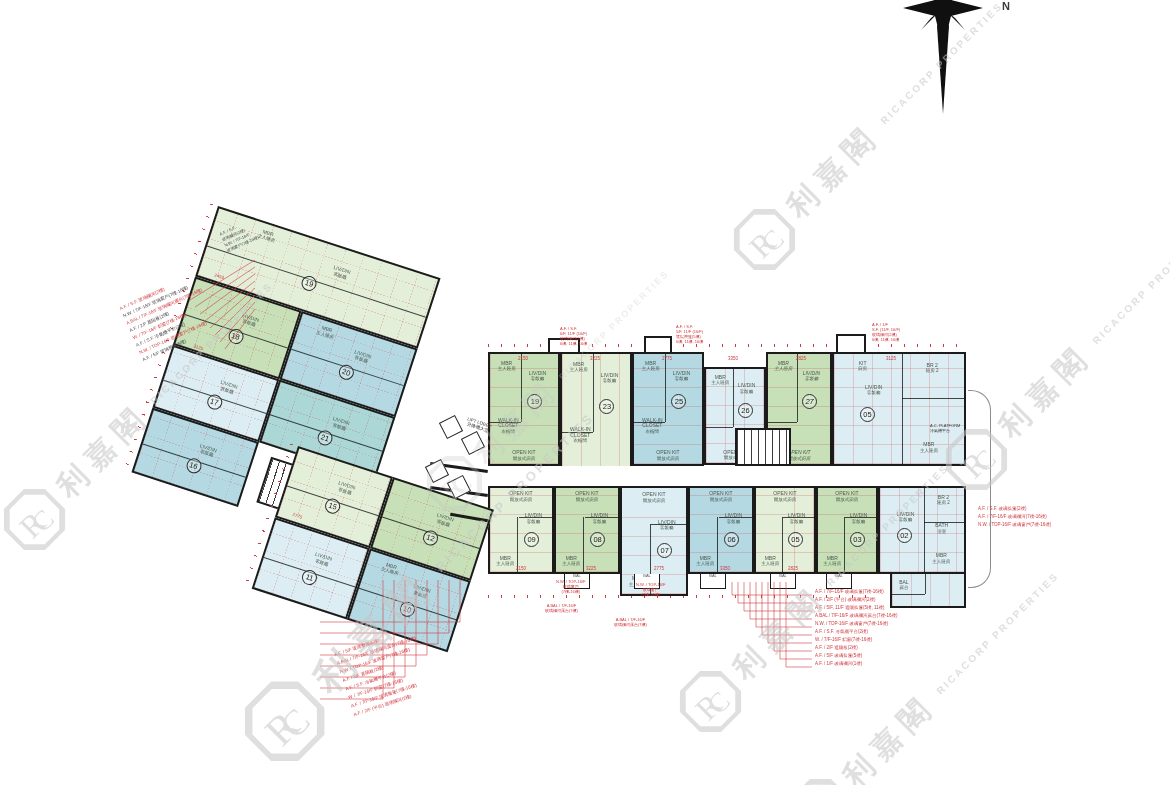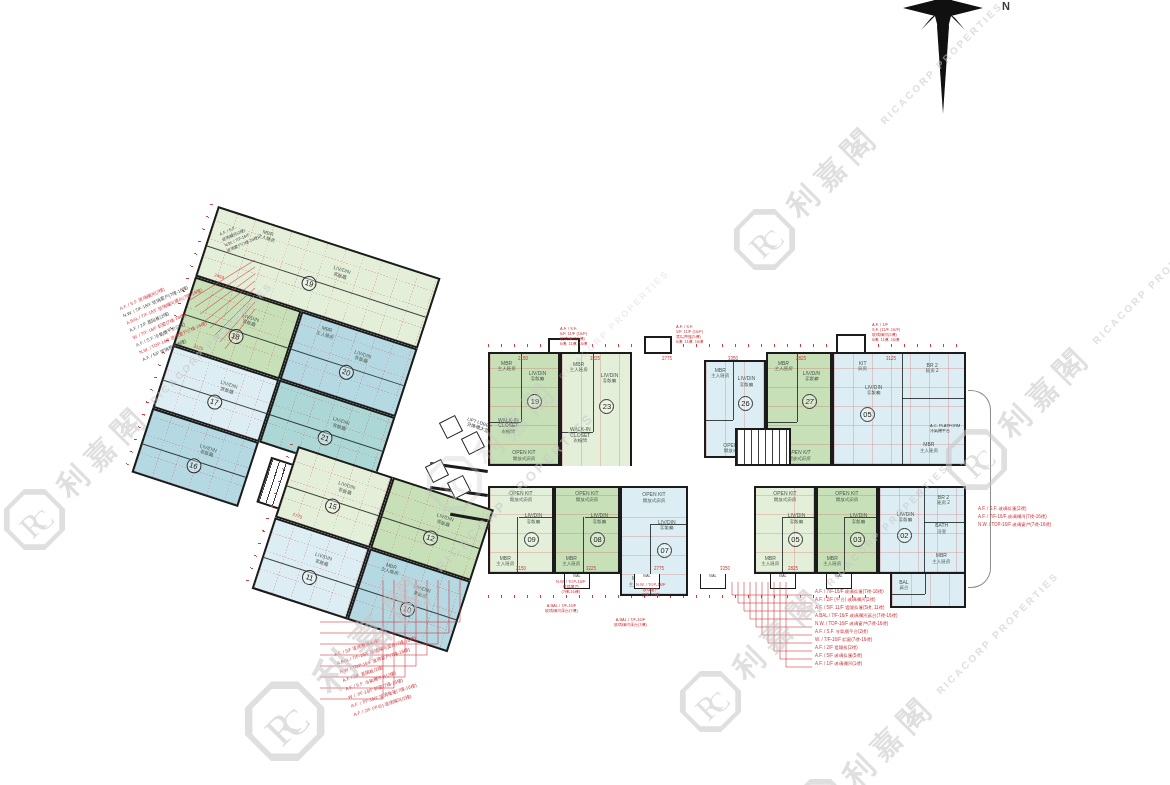--- a/index.html
+++ b/index.html
@@ -184,21 +184,40 @@
       <span class="uno">23</span>
       <span class="rl wic">
           <span class="en">WALK-IN CLOSET</span>
           <span class="cn">衣帽間</span>
         </span>
       <span class="rl okit">
           <span class="en">OPEN KIT</span>
           <span class="cn">開放式廚房</span>
         </span>
     </div>
-    <div class="u tu" style="left: 216px; top: 8px; width: 62px; height: 98px; background-color: rgb(220, 238, 243);">
+    <div class="u tu" style="left: 144px; top: 0px; width: 72px; height: 114px; background-color: rgb(180, 217, 227);">
+      <span class="rl mbr">
+          <span class="en">MBR</span>
+          <span class="cn">主人睡房</span>
+        </span>
+      <span class="rl liv">
+          <span class="en">LIV/DIN</span>
+          <span class="cn">客飯廳</span>
+        </span>
+      <span class="uno">25</span>
+      <span class="rl wic">
+          <span class="en">WALK-IN CLOSET</span>
+          <span class="cn">衣帽間</span>
+        </span>
+      <span class="rl okit">
+          <span class="en">OPEN KIT</span>
+          <span class="cn">開放式廚房</span>
+        </span>
+    </div>
+    <div class="u tu" style="left: 216px; top: 15px; width: 62px; height: 98px; background-color: rgb(220, 238, 243);">
       <span class="rl mbr">
           <span class="en">MBR</span>
           <span class="cn">主人睡房</span>
         </span>
       <span class="rl liv">
           <span class="en">LIV/DIN</span>
           <span class="cn">客飯廳</span>
         </span>
       <span class="uno">26</span>
       <span class="rl okit">
@@ -277,20 +296,35 @@
     <div class="u bu" style="left: 132px; top: 134px; width: 68px; height: 110px; background-color: rgb(220, 238, 243);">
       <span class="rl okit">
           <span class="en">OPEN KIT</span>
           <span class="cn">開放式廚房</span>
         </span>
       <span class="rl liv">
           <span class="en">LIV/DIN</span>
           <span class="cn">客飯廳</span>
         </span>
       <span class="uno">07</span>
+      <span class="rl mbr">
+          <span class="en">MBR</span>
+          <span class="cn">主人睡房</span>
+        </span>
+    </div>
+    <div class="u bu" style="left: 200px; top: 134px; width: 66px; height: 88px; background-color: rgb(180, 217, 227);">
+      <span class="rl okit">
+          <span class="en">OPEN KIT</span>
+          <span class="cn">開放式廚房</span>
+        </span>
+      <span class="rl liv">
+          <span class="en">LIV/DIN</span>
+          <span class="cn">客飯廳</span>
+        </span>
+      <span class="uno">06</span>
       <span class="rl mbr">
           <span class="en">MBR</span>
           <span class="cn">主人睡房</span>
         </span>
     </div>
     <div class="u bu" style="left: 266px; top: 134px; width: 62px; height: 88px; background-color: rgb(227, 239, 217);">
       <span class="rl okit">
           <span class="en">OPEN KIT</span>
           <span class="cn">開放式廚房</span>
         </span>

